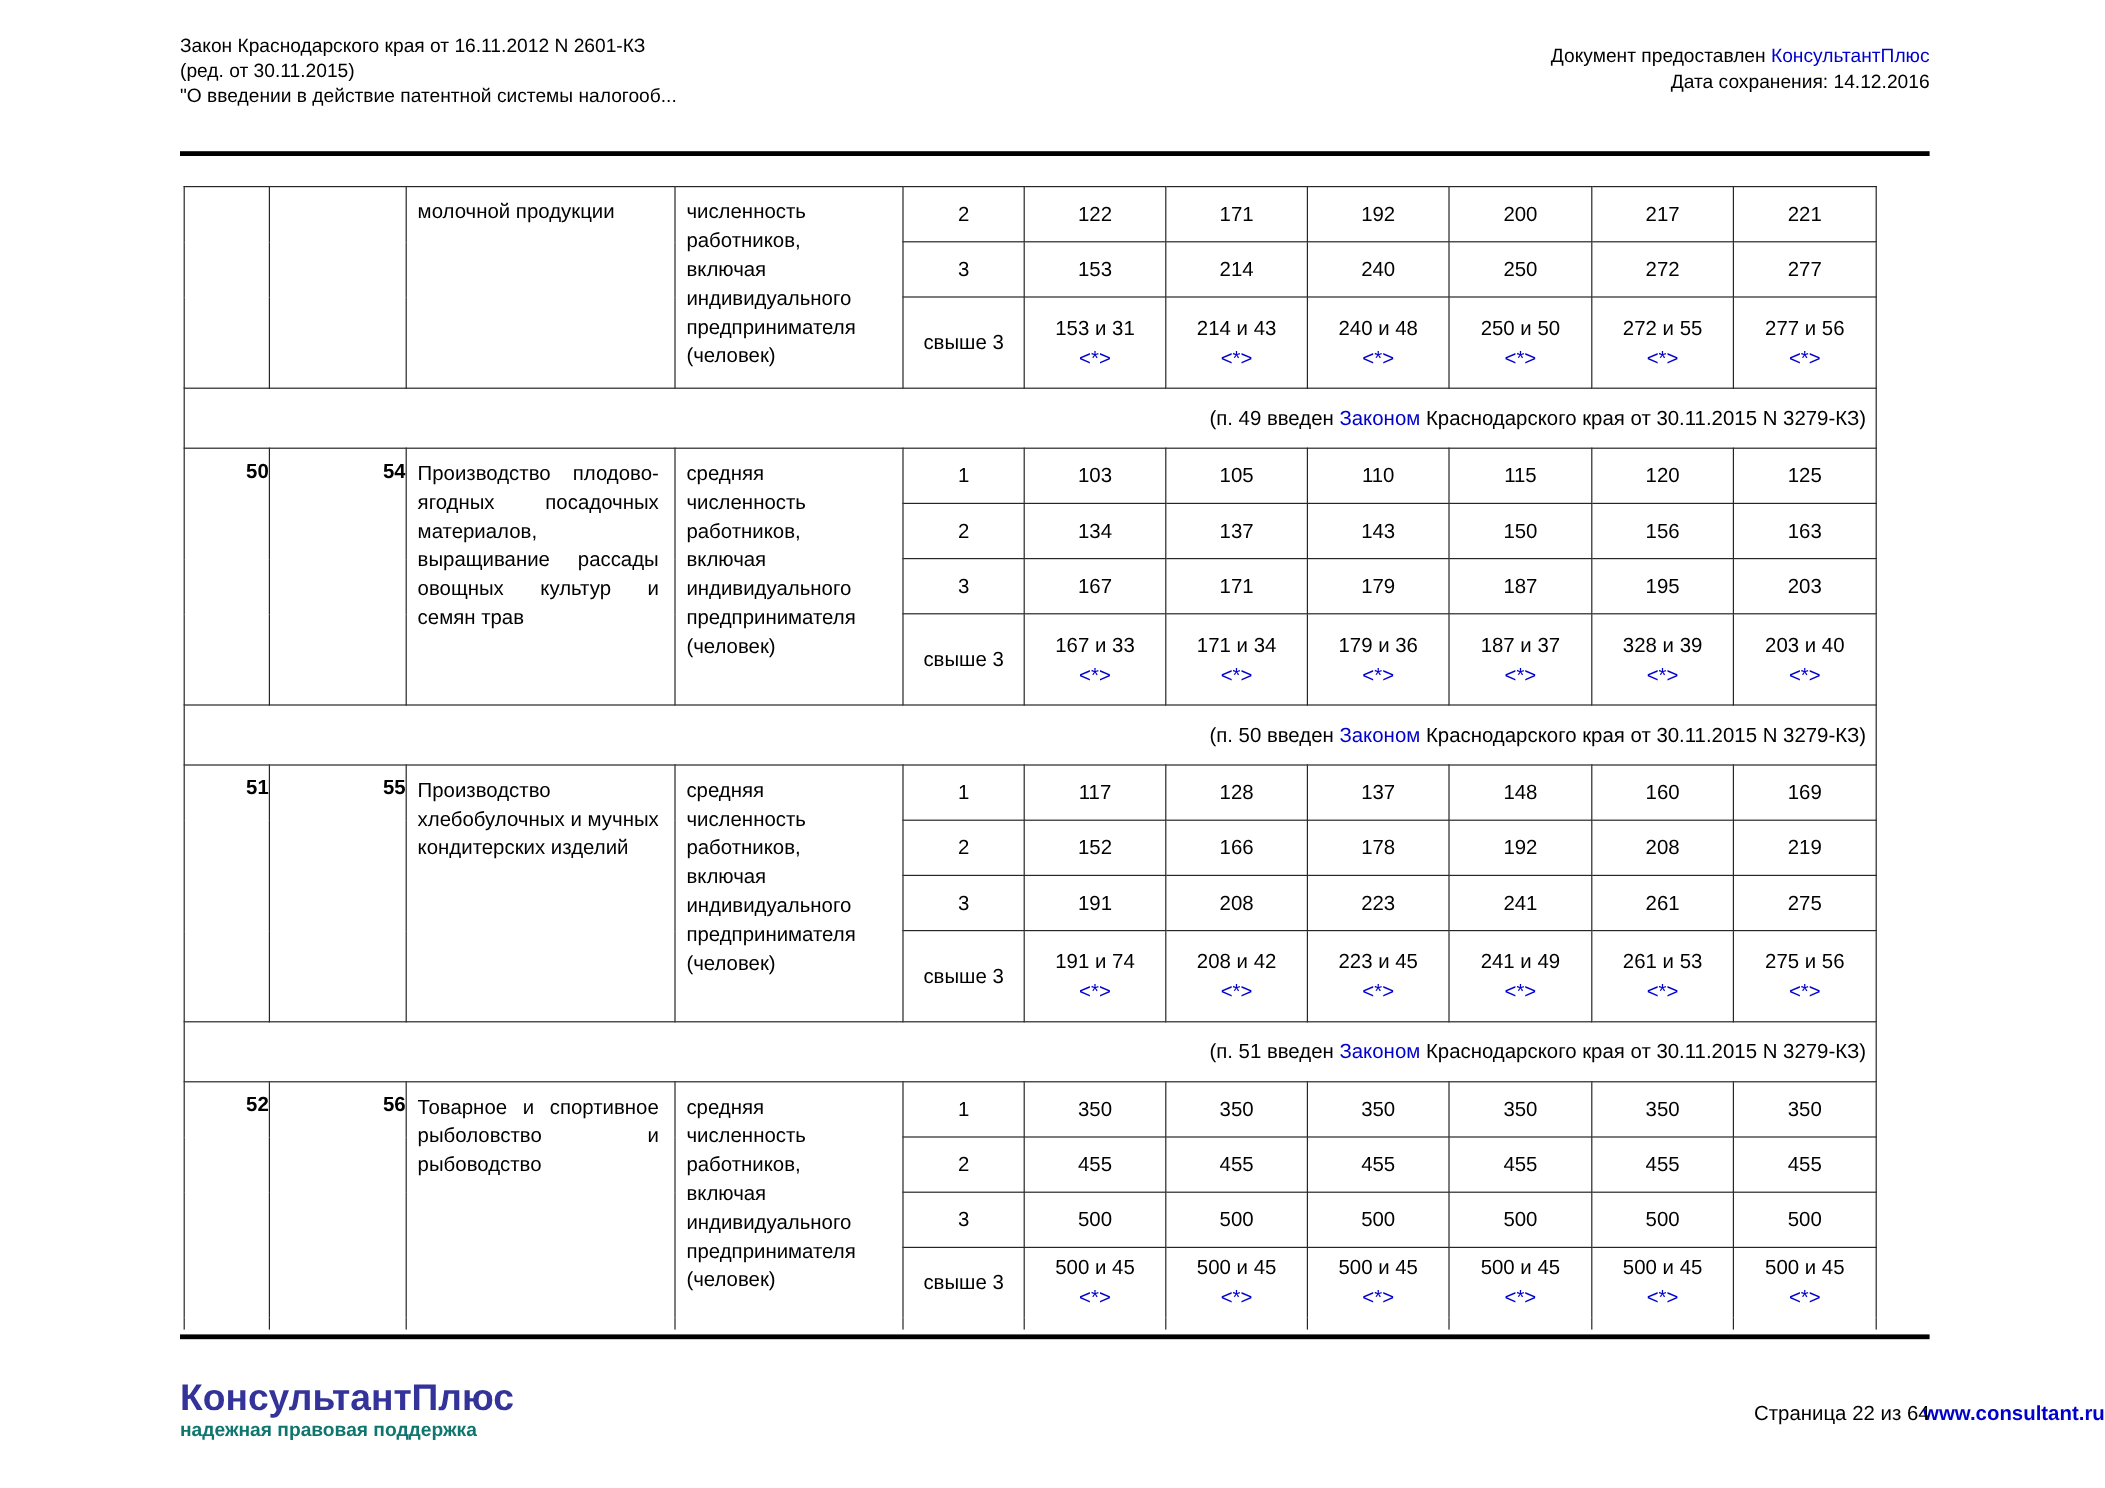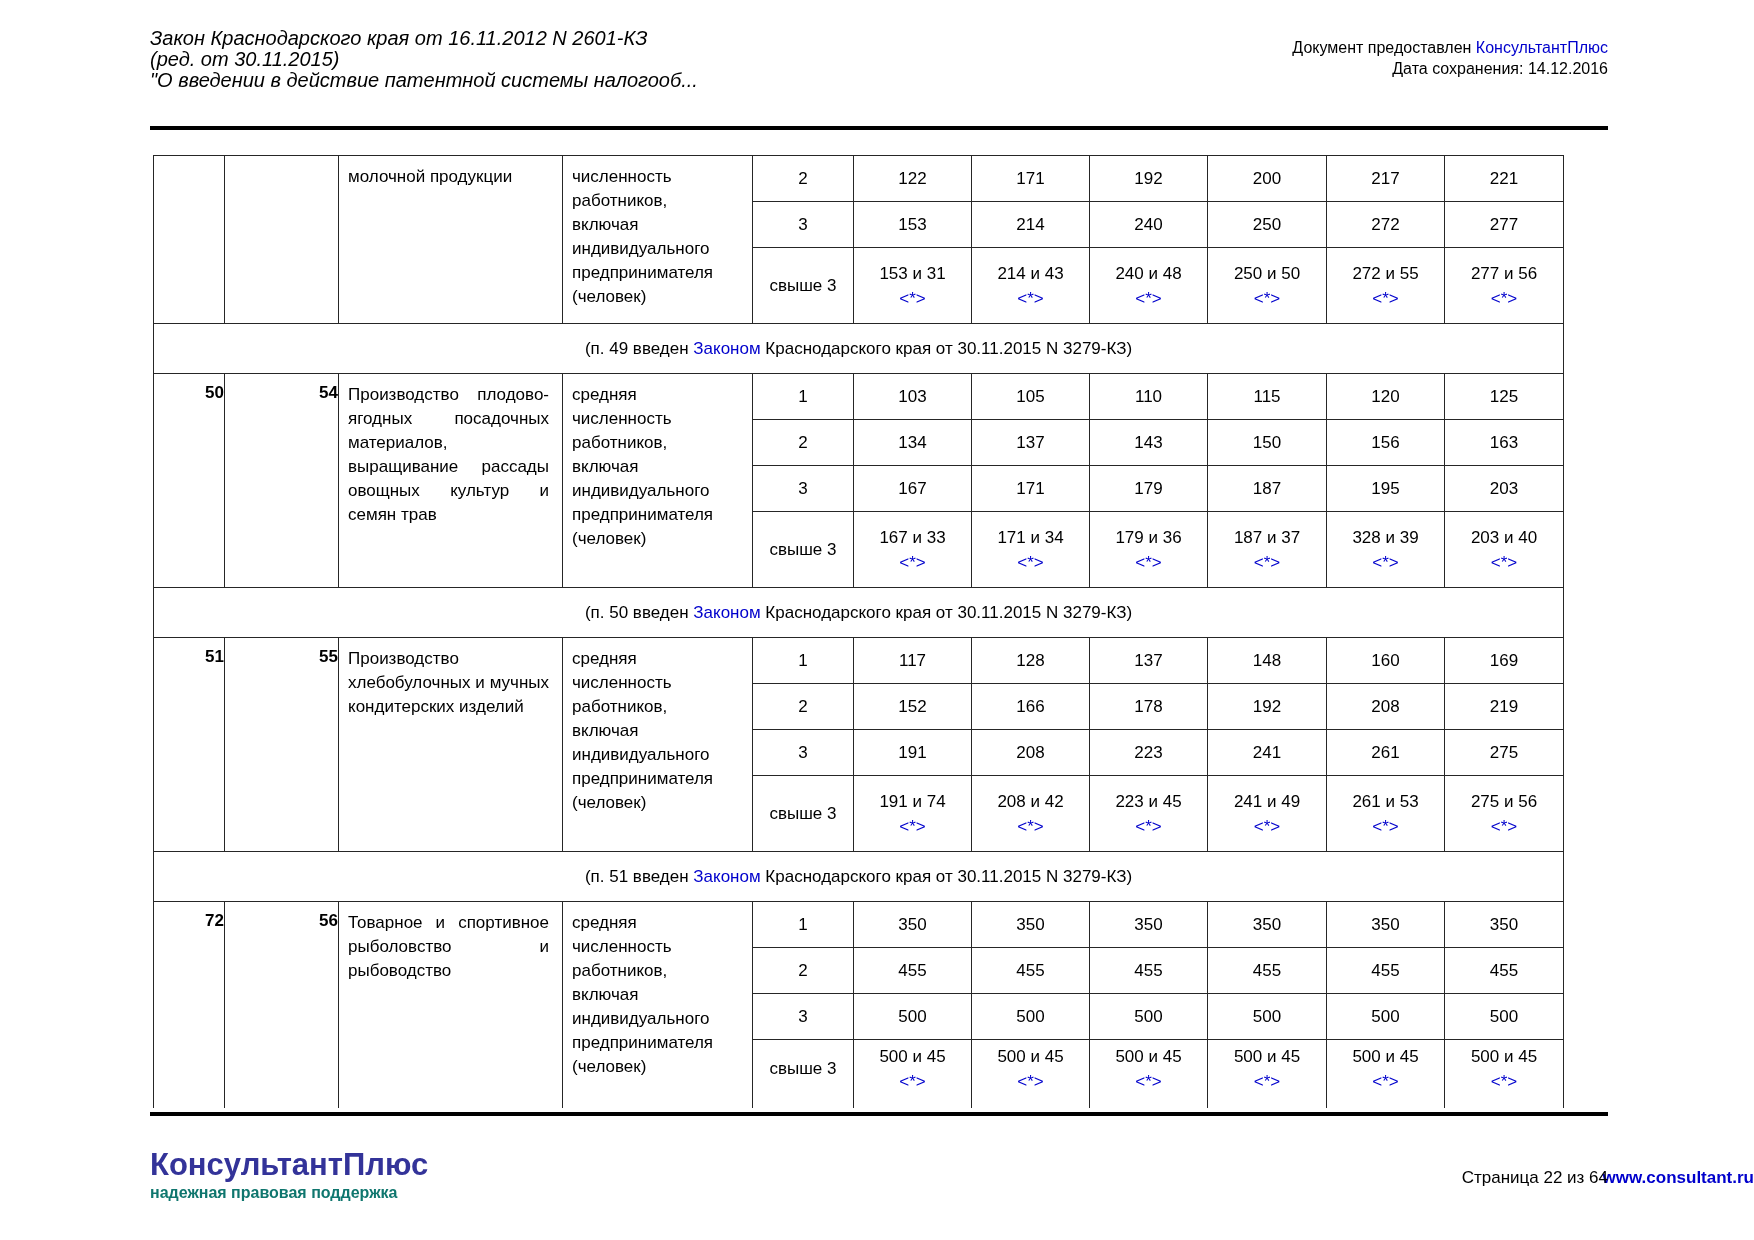--- a/index.html
+++ b/index.html
@@ -10,42 +10,42 @@
   html,body{margin:0;padding:0;}
   body{
     width:1754px;height:1240px;background:#ffffff;color:#000;
     font-family:"Liberation Sans","DejaVu Sans",sans-serif;
     position:relative;overflow:hidden;
   }
   .page{position:absolute;inset:0;}
 
   
   .header{position:absolute;top:28px;left:150px;right:146px;display:flex;justify-content:space-between;align-items:flex-start;}
-  .header-left{font-size:20px;line-height:21px;font-style:italic;}
+  .header-left{font-size:16px;line-height:21px;}
   .header-right{font-size:16px;line-height:21px;text-align:right;margin-top:9px;}
   .doc-link{color:var(--link);text-decoration:none;cursor:pointer;}
 
   .rule{position:absolute;left:150px;right:146px;height:4px;background:#000;}
   .rule-top{top:126px;}
   .rule-bottom{top:1112px;}
 
   
   .table-wrap{position:absolute;top:155px;left:153px;}
   table{border-collapse:collapse;table-layout:fixed;width:1410px;}
   td{border:1px solid var(--border);font-size:17px;padding:0;overflow:hidden;}
   .side-cell{vertical-align:top;text-align:right;padding-top:9px;font-weight:bold;}
   .activity-cell{vertical-align:top;text-align:justify;padding:9px 13px 8px 9px;line-height:24px;margin-left:24px;}
   .measure-cell{vertical-align:top;text-align:left;padding:9px 18px 8px 9px;line-height:24px;}
   .band-cell{text-align:center;vertical-align:middle;}
   .value-cell{text-align:center;vertical-align:middle;line-height:25px;}
   .fn-marker{color:var(--link);}
   .num-row{height:46px;}
   .over-row{height:76px;}
   .note-row{height:50px;}
-  .note-cell{text-align:center;vertical-align:middle;padding:6px 8px;}
+  .note-cell{text-align:right;vertical-align:middle;padding:6px 8px;}
   .last-cut{height:58px;}
   .last-cut td{border-bottom-style:hidden;}
   .cut-row{height:10px;}
   .cut-row td{border-top-style:hidden;border-bottom-style:hidden;}
 
   
   .footer-logo{position:absolute;left:150px;top:1148px;}
   .logo-title{font-size:31px;font-weight:bold;color:var(--navy);line-height:34px;}
   .logo-sub{font-size:16px;font-weight:bold;color:#0f766e;margin-top:2px;}
   .site-link{position:absolute;left:0;right:0;top:1168px;text-align:right;font-size:17px;font-weight:bold;color:var(--link);text-decoration:none;cursor:pointer;}
@@ -353,21 +353,21 @@
             </td>
             <td class="value-cell">
               <div>275 и 56</div>
               <div class="fn-marker">&lt;*&gt;</div>
             </td>
           </tr>
           <tr class="note-row">
             <td class="note-cell" colspan="11"><span>(п. 51 введен </span><span class="doc-link">Законом</span><span> Краснодарского края от 30.11.2015 N 3279-КЗ)</span></td>
           </tr>
           <tr class="num-row">
-            <td class="side-cell" rowspan="4">72</td>
+            <td class="side-cell" rowspan="4">52</td>
             <td class="side-cell" rowspan="4">56</td>
             <td class="activity-cell" rowspan="4">Товарное и спортивное рыболовство и рыбоводство</td>
             <td class="measure-cell" rowspan="4">средняя численность работников, включая индивидуального предпринимателя (человек)</td>
             <td class="band-cell">1</td>
             <td class="value-cell">
               <div>350</div>
             </td>
             <td class="value-cell">
               <div>350</div>
             </td>

